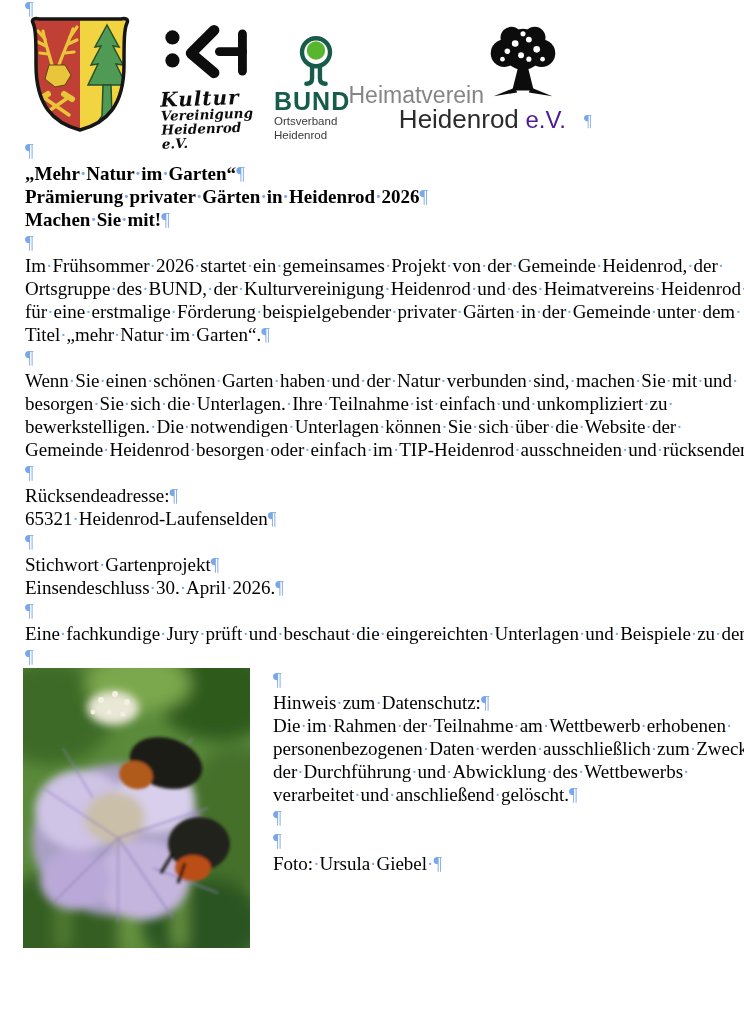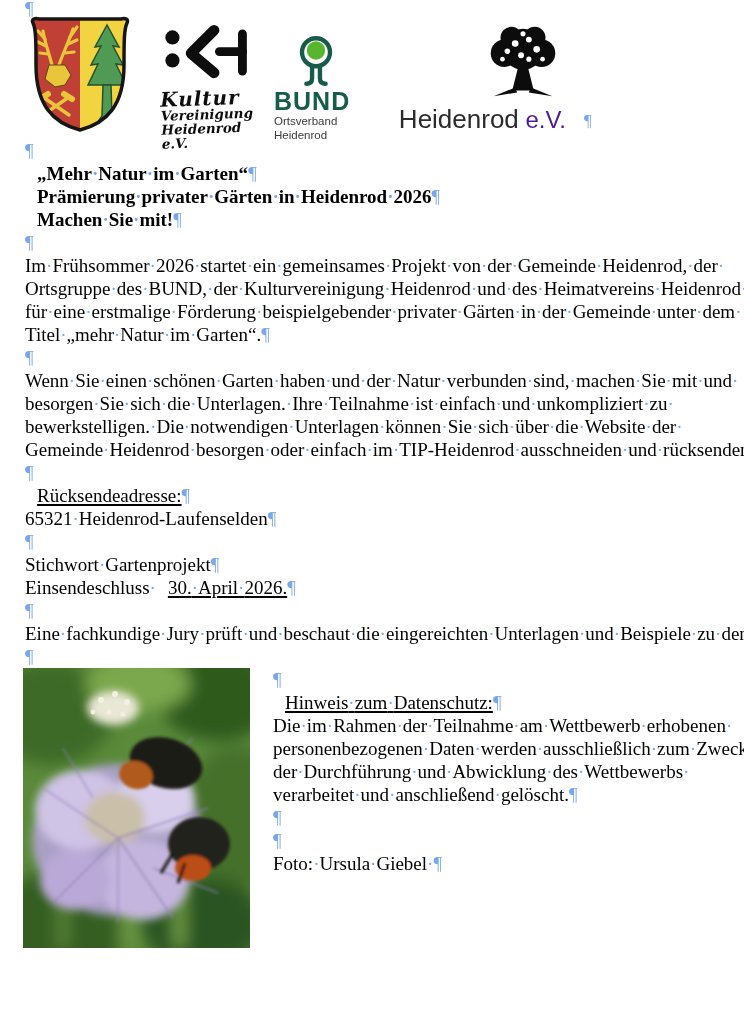--- a/index.html
+++ b/index.html
@@ -12,22 +12,22 @@
     font-size:19px;
     color:#000;
     box-sizing:border-box;
     padding:0 0 0 25px;
   }
   
   .pil{color:#7aa6ea;font-family:"Liberation Serif",serif;}
   .sp{color:#7aa6ea;}
   
   .line{white-space:nowrap;height:23px;line-height:23px;}
-  .b{font-weight:bold;margin-left:12px;}
-  .u{text-decoration:underline;text-decoration-thickness:1.5px;text-underline-offset:2px;margin-left:12px;}
+  .b{font-weight:bold;}
+  .u{text-decoration-thickness:1.5px;text-underline-offset:2px;}
   .first-pline{height:13px;line-height:18px;overflow:visible;}
   
   .logo-row{
     height:126px;
     display:flex;
     align-items:flex-start;
     margin-top:0;
   }
   .coat{width:110px;height:122px;flex:0 0 auto;}
   .kultur{flex:0 0 auto;margin-left:26px;margin-top:12px;width:104px;color:#0d0d0d;}
@@ -140,20 +140,21 @@
             <circle cx="52" cy="14" r="3"></circle>
             <circle cx="60" cy="24" r="3.4"></circle>
           <circle cx="44" cy="30" r="3"></circle>
             <circle cx="30" cy="26" r="2.8"></circle>
             <circle cx="52" cy="34" r="2.6"></circle>
           <circle cx="25" cy="34" r="2.4"></circle>
             <circle cx="66" cy="34" r="2.4"></circle>
             <circle cx="46" cy="8" r="2.6"></circle>
         </g>
       </svg>
+      <div class="h1">Heimatverein</div>
       <div class="h2"><span>Heidenrod</span><span class="ev"> e.V.</span></div>
     </div>
 
     <span class="pil logo-pil">¶</span>
   </div>
 
   <div id="body-flow">
       <div class="line"><span class="pil">¶</span></div>
       <div class="line"><span class="b">„Mehr<span class="sp">·</span>Natur<span class="sp">·</span>im<span class="sp">·</span>Garten“</span><span class="pil">¶</span></div>
       <div class="line"><span class="b">Prämierung<span class="sp">·</span>privater<span class="sp">·</span>Gärten<span class="sp">·</span>in<span class="sp">·</span>Heidenrod<span class="sp">·</span>2026</span><span class="pil">¶</span></div>

